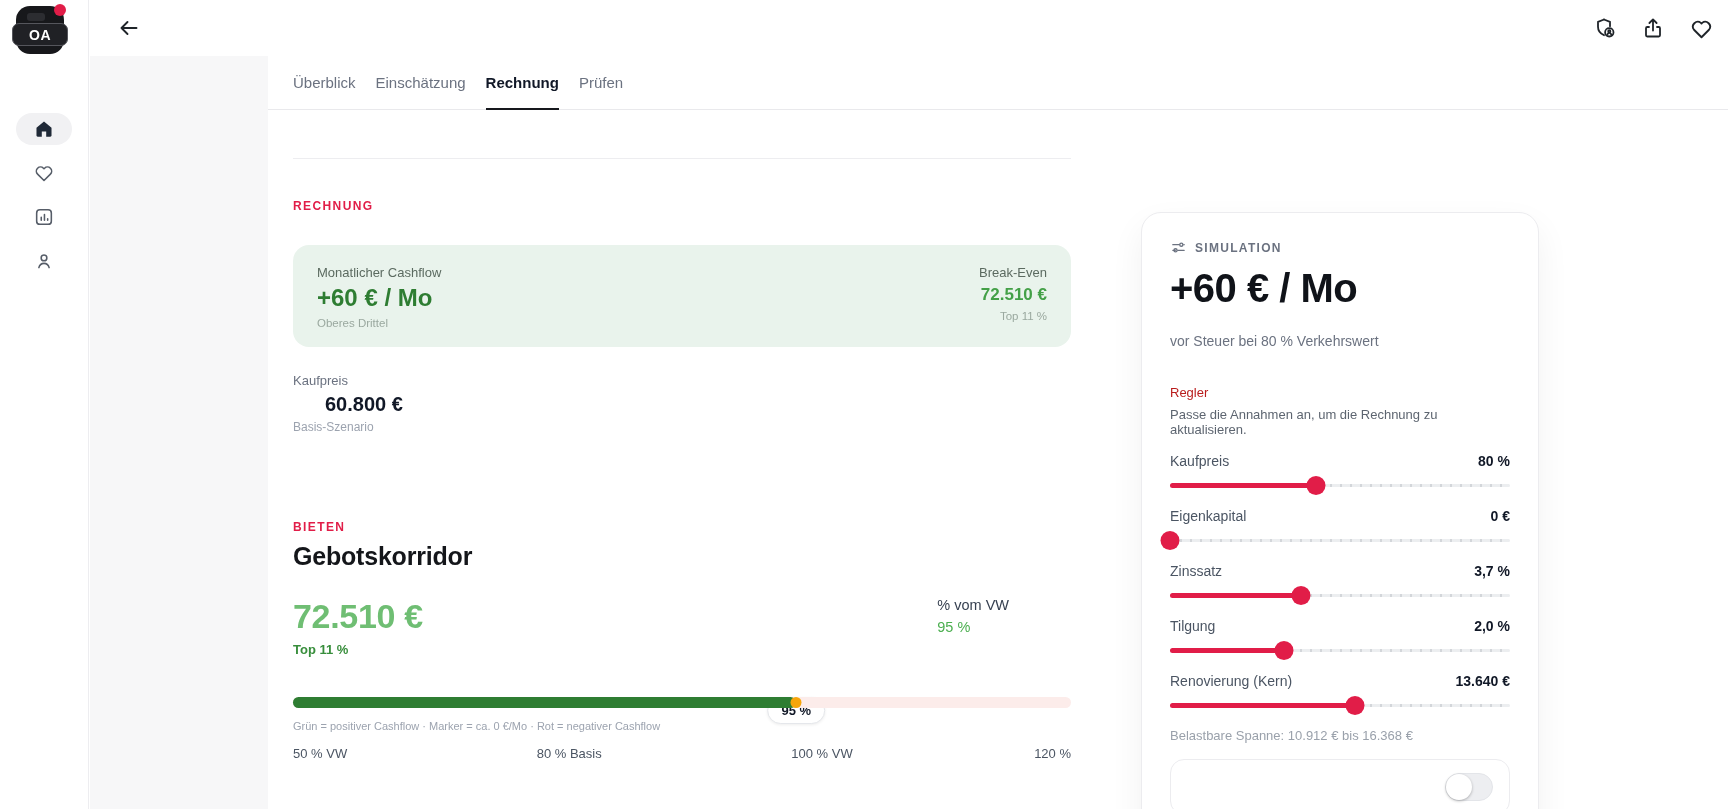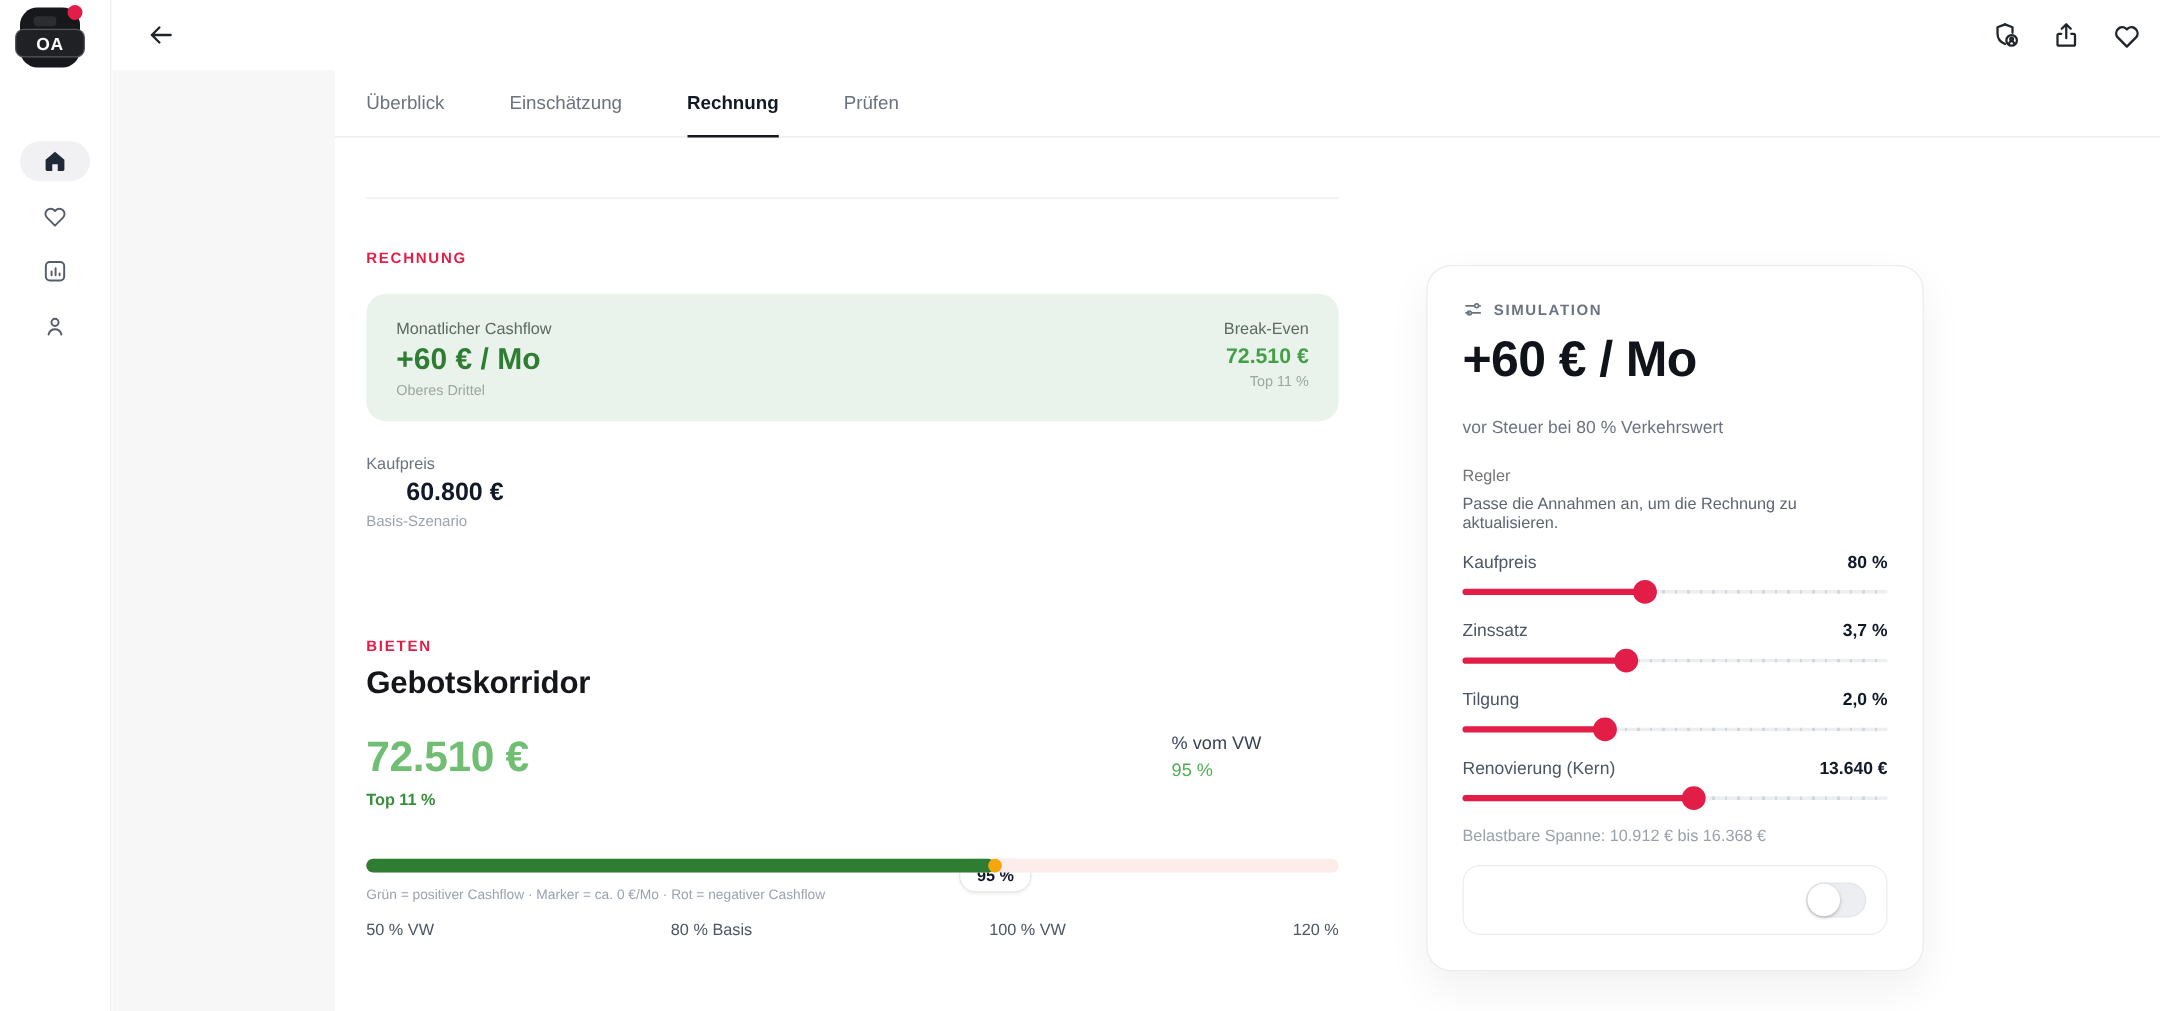--- a/index.html
+++ b/index.html
@@ -35,35 +35,35 @@
   .back-btn { margin-left:24px; width:32px; height:32px; display:flex; align-items:center;
               justify-content:center; cursor:pointer; }
   .topbar-actions { margin-left:auto; display:flex; align-items:center; gap:22px; padding-right:14px; }
   .tb-icon { width:26px; height:26px; display:flex; align-items:center; justify-content:center; cursor:pointer; }
 
   
   .gutter { position:absolute; left:90px; top:56px; width:178px; bottom:0; background:#f7f7f8; }
 
   
   .content { position:absolute; left:268px; top:56px; right:0; bottom:0; background:#fff; }
-  .tabs { display:flex; gap:52px; padding-left:25px; height:54px;
+  .tabs { display:flex; gap:20px; padding-left:25px; height:54px;
           border-bottom:1px solid #e9e9ec; }
   .tab { display:flex; align-items:center; font-size:15px; color:#6b7280; cursor:pointer;
          border-bottom:2px solid transparent; margin-bottom:-1px; }
   .tab.active { color:#111827; font-weight:700; border-bottom-color:#16181d; }
 
   .main { position:absolute; left:0; top:54px; right:420px; bottom:0; padding-left:25px; overflow:hidden; }
   .main-inner { width:778px; }
   .top-divider { border-top:1px solid #ededf0; margin-top:48px; }
 
   .eyebrow { font-size:12px; font-weight:700; letter-spacing:1.4px; color:#e11d48; }
   .section-title { font-size:25px; font-weight:600; color:#14161a; margin-top:8px; letter-spacing:-0.2px; }
 
   .sec-economics { margin-top:40px; }
-  .cashflow-card { margin-top:22px; background:#e9f3ec; border-radius:16px; padding:20px 24px 18px;
+  .cashflow-card { margin-top:32px; background:#e9f3ec; border-radius:16px; padding:20px 24px 18px;
                    display:flex; justify-content:space-between; align-items:flex-start; }
   .cc-label { font-size:13px; color:#5b6a60; }
   .cc-value { font-size:24px; font-weight:600; color:#2e7d32; margin-top:4px; }
   .cc-sub { font-size:11.5px; color:#9aa89f; margin-top:5px; }
   .cc-right { text-align:right; }
   .cc-right .cc-value2 { font-size:17px; font-weight:600; color:#43a047; margin-top:5px; }
 
   .kv-block { margin-top:26px; }
   .kv-label { font-size:13px; color:#6b7280; }
   .kv-value { font-size:20px; font-weight:600; color:#111827; margin-top:5px;margin-left:32px; }
@@ -92,21 +92,21 @@
   .tick-end { transform:translateX(-100%); }
 
   
   .sim-card { position:absolute; top:156px; right:189px; width:398px; background:#fff;
               border:1px solid #ececef; border-radius:20px; padding:26px 28px 28px;
               box-shadow:0 14px 34px rgba(15,23,42,.06); z-index:4; }
   .sim-head { display:flex; align-items:center; gap:8px; color:#6b7280; }
   .sim-head-label { font-size:12px; font-weight:700; letter-spacing:1.3px; color:#6b7280; }
   .sim-value { font-size:40px; font-weight:600; color:#101319; margin-top:10px; letter-spacing:-0.5px; }
   .sim-sub { font-size:14px; color:#6b7280; margin-top:22px; }
-  .sim-controls-label { font-size:13px; color:#737373; margin-top:24px; }
+  .sim-controls-label { font-size:13px; color:#b91c1c; margin-top:36px; }
   .sim-controls-hint { font-size:13px; color:#5d6570; margin-top:7px; }
 
   .sliders { margin-top:16px; }
   .slider { margin-bottom:13px; }
   .slider-row { display:flex; justify-content:space-between; align-items:baseline; }
   .slider-label { font-size:14px; color:#4b5563; }
   .slider-value { font-size:14px; font-weight:700; color:#111827; }
   .slider-track { position:relative; height:19px; margin-top:7px; cursor:pointer; }
   .track-line { position:absolute; top:8px; left:0; right:0; height:3px; border-radius:2px;
                 background-color:#eceef0;
@@ -303,20 +303,31 @@
           <span class="slider-label">Kaufpreis</span>
           <span class="slider-value">80 %</span>
         </div>
         <div class="slider-track">
           <div class="track-line"></div>
           <div class="track-fill" style="width: 43%;"></div>
           <div class="slider-thumb" style="left: 43%;"></div>
         </div>
       </div>
 
+      <div class="slider">
+        <div class="slider-row">
+          <span class="slider-label">Eigenkapital</span>
+          <span class="slider-value">0 €</span>
+        </div>
+        <div class="slider-track">
+          <div class="track-line"></div>
+          <div class="track-fill" style="width: 0%;"></div>
+          <div class="slider-thumb" style="left: 0%;"></div>
+        </div>
+      </div>
 
       <div class="slider">
         <div class="slider-row">
           <span class="slider-label">Zinssatz</span>
           <span class="slider-value">3,7 %</span>
         </div>
         <div class="slider-track">
           <div class="track-line"></div>
           <div class="track-fill" style="width: 38.5%;"></div>
           <div class="slider-thumb" style="left: 38.5%;"></div>

